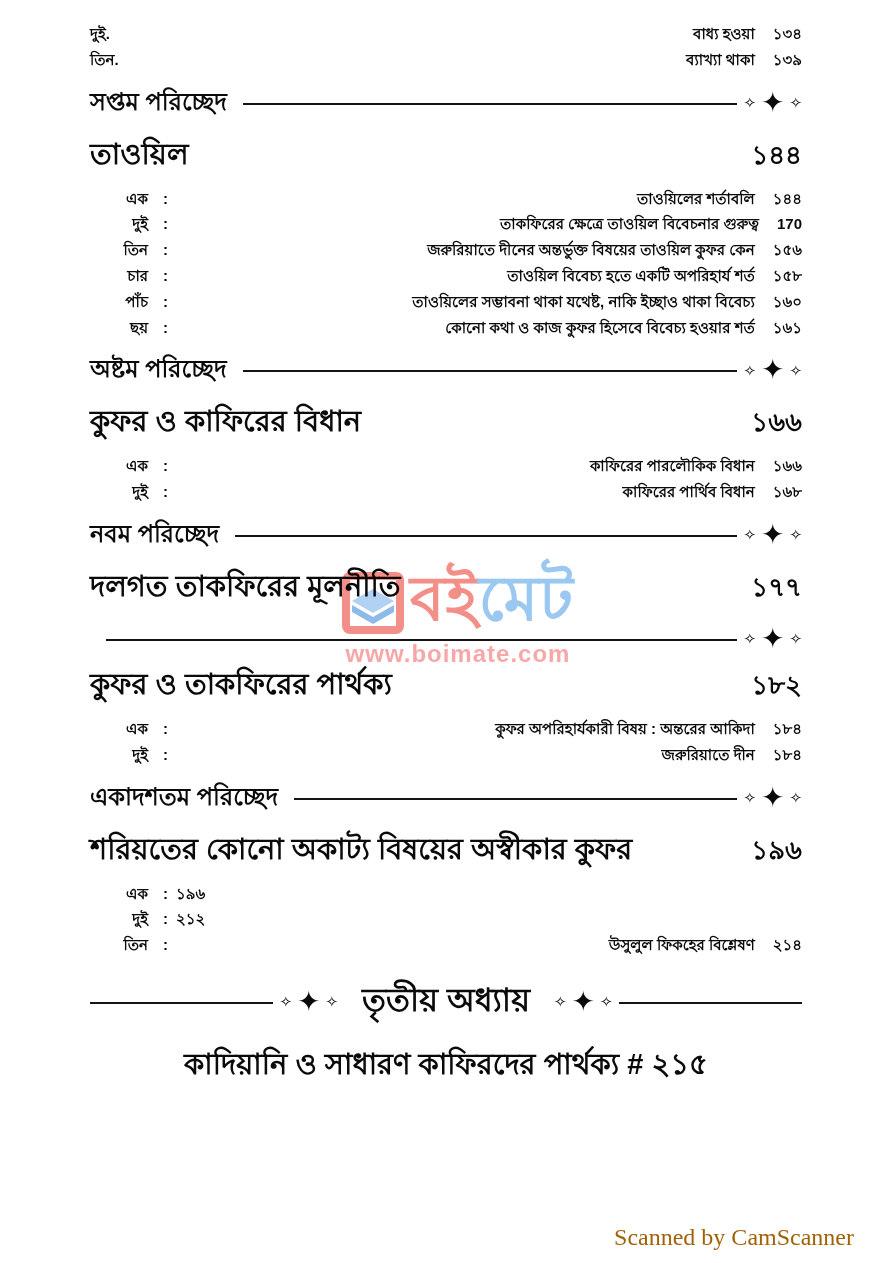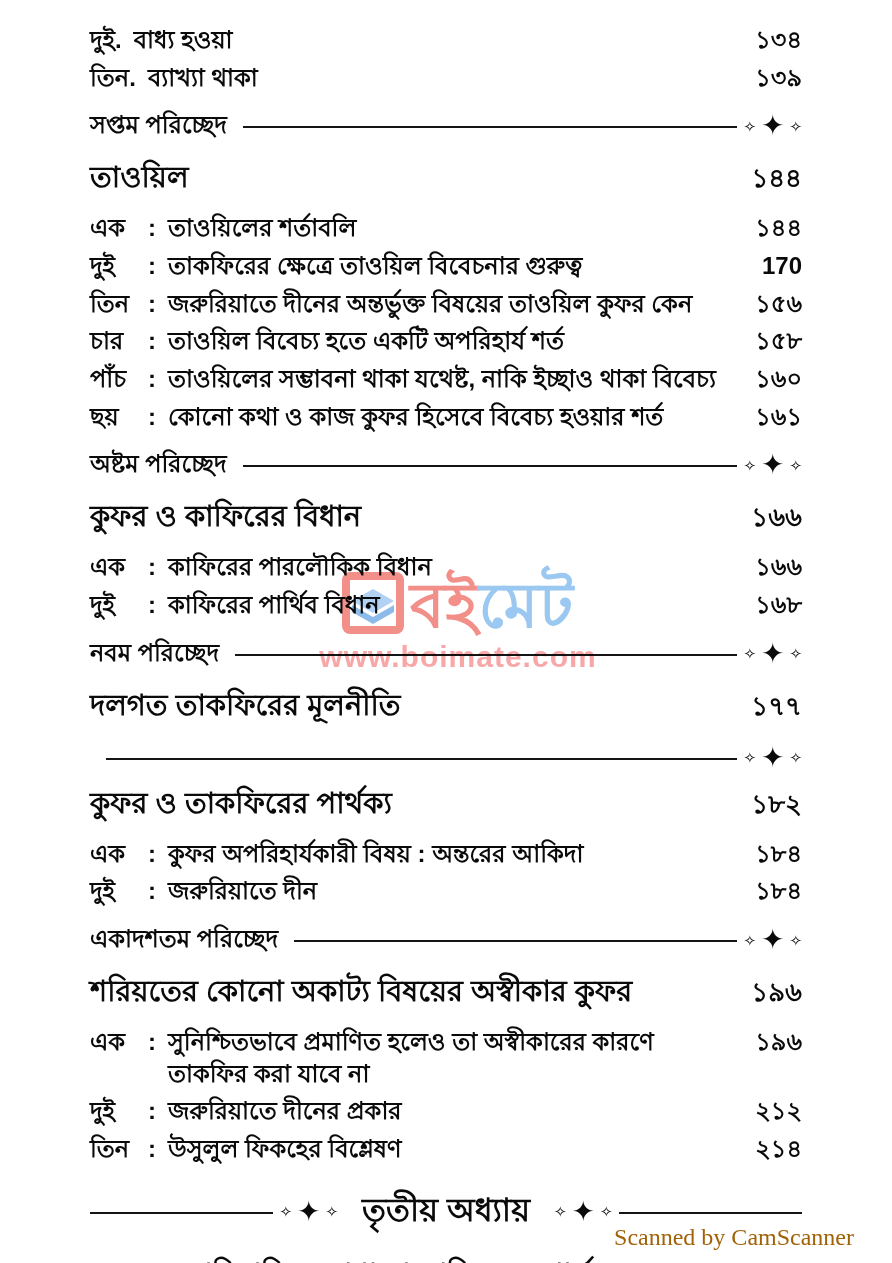--- a/index.html
+++ b/index.html
@@ -4,22 +4,22 @@
 <style>
   html,body{margin:0;padding:0;}
   body{
     width:892px;height:1263px;position:relative;overflow:hidden;
     background:#ffffff;color:#0a0a0a;
     font-family:"Liberation Sans","DejaVu Sans",sans-serif;
   }
   .page{padding:24px 90px 0 90px;position:relative;z-index:1;}
 
   
-  .row{display:flex;align-items:baseline;font-size:24px;line-height:1.32;
-       font-weight:600;margin-bottom:6px;}
+  .row{display:flex;align-items:baseline;font-size:15px;line-height:1.32;
+       font-weight:600;margin-bottom:6px;text-align:right;}
   .lbl{flex:none;width:58px;}
   .lbl-top{flex:none;margin-right:12px;}
   .colon{flex:none;width:20px;}
   .ttl{flex:1;padding-right:10px;}
   .pg{flex:none;margin-left:8px;white-space:nowrap;}
 
   
   .sec-head{display:flex;align-items:center;font-size:24px;font-weight:700;
             margin-top:13px;margin-bottom:8px;}
   .sec-name{flex:none;}
@@ -38,26 +38,26 @@
   
   .chap{display:flex;align-items:center;margin-top:20px;margin-bottom:12px;}
   .chap .rule{margin:2px 0 0 0;}
   .chap-title{flex:none;font-size:32px;font-weight:700;padding:0 18px;}
   .chap .orn{margin:0 6px;}
   .chap-sub{text-align:center;font-size:29px;font-weight:700;margin-bottom:14px;}
 
   
   .watermark{position:absolute;left:318px;top:568px;z-index:2;
              mix-blend-mode:multiply;opacity:.9;width:280px;text-align:center;}
-  .wm-top{display:flex;align-items:center;justify-content:center;}
+  .wm-top{display:flex;align-items:flex-start;justify-content:center;}
   .wm-logo{flex:none;margin-right:2px;}
   .wm-word{font-size:62px;font-weight:700;line-height:1;letter-spacing:1px;}
   .wm-red{color:#f2837c;}
   .wm-blue{color:#8fc2f0;}
-  .wm-url{font-size:30px;font-weight:700;color:#f79e9e;letter-spacing:1px;
+  .wm-url{font-size:24px;font-weight:700;color:#f79e9e;letter-spacing:1px;
           margin-top:-4px;}
 
   
   .footer{position:absolute;right:38px;bottom:12px;z-index:3;
           font-family:"Liberation Serif","DejaVu Serif",serif;
           font-size:24px;color:#a16207;}
 </style>
 </head>
 <body>
 
@@ -198,27 +198,25 @@
         <span class="orn-s">✧</span>
       </span>
   </div>
   <div class="sec-title">
     <span class="ttl">শরিয়তের কোনো অকাট্য বিষয়ের অস্বীকার কুফর</span>
     <span class="pg">১৯৬</span>
   </div>
   <div class="row">
     <span class="lbl">এক</span>
     <span class="colon">:</span>
-    <span class="ttl">সুনিশ্চিতভাবে প্রমাণিত হলেও তা অস্বীকারের কারণে তাকফির করা যাবে না</span>
     <span class="pg">১৯৬</span>
   </div>
   <div class="row">
     <span class="lbl">দুই</span>
     <span class="colon">:</span>
-    <span class="ttl">জরুরিয়াতে দীনের প্রকার</span>
     <span class="pg">২১২</span>
   </div>
   <div class="row">
     <span class="lbl">তিন</span>
     <span class="colon">:</span>
     <span class="ttl">উসুলুল ফিকহের বিশ্লেষণ</span>
     <span class="pg">২১৪</span>
   </div>
 
   <div class="chap">

